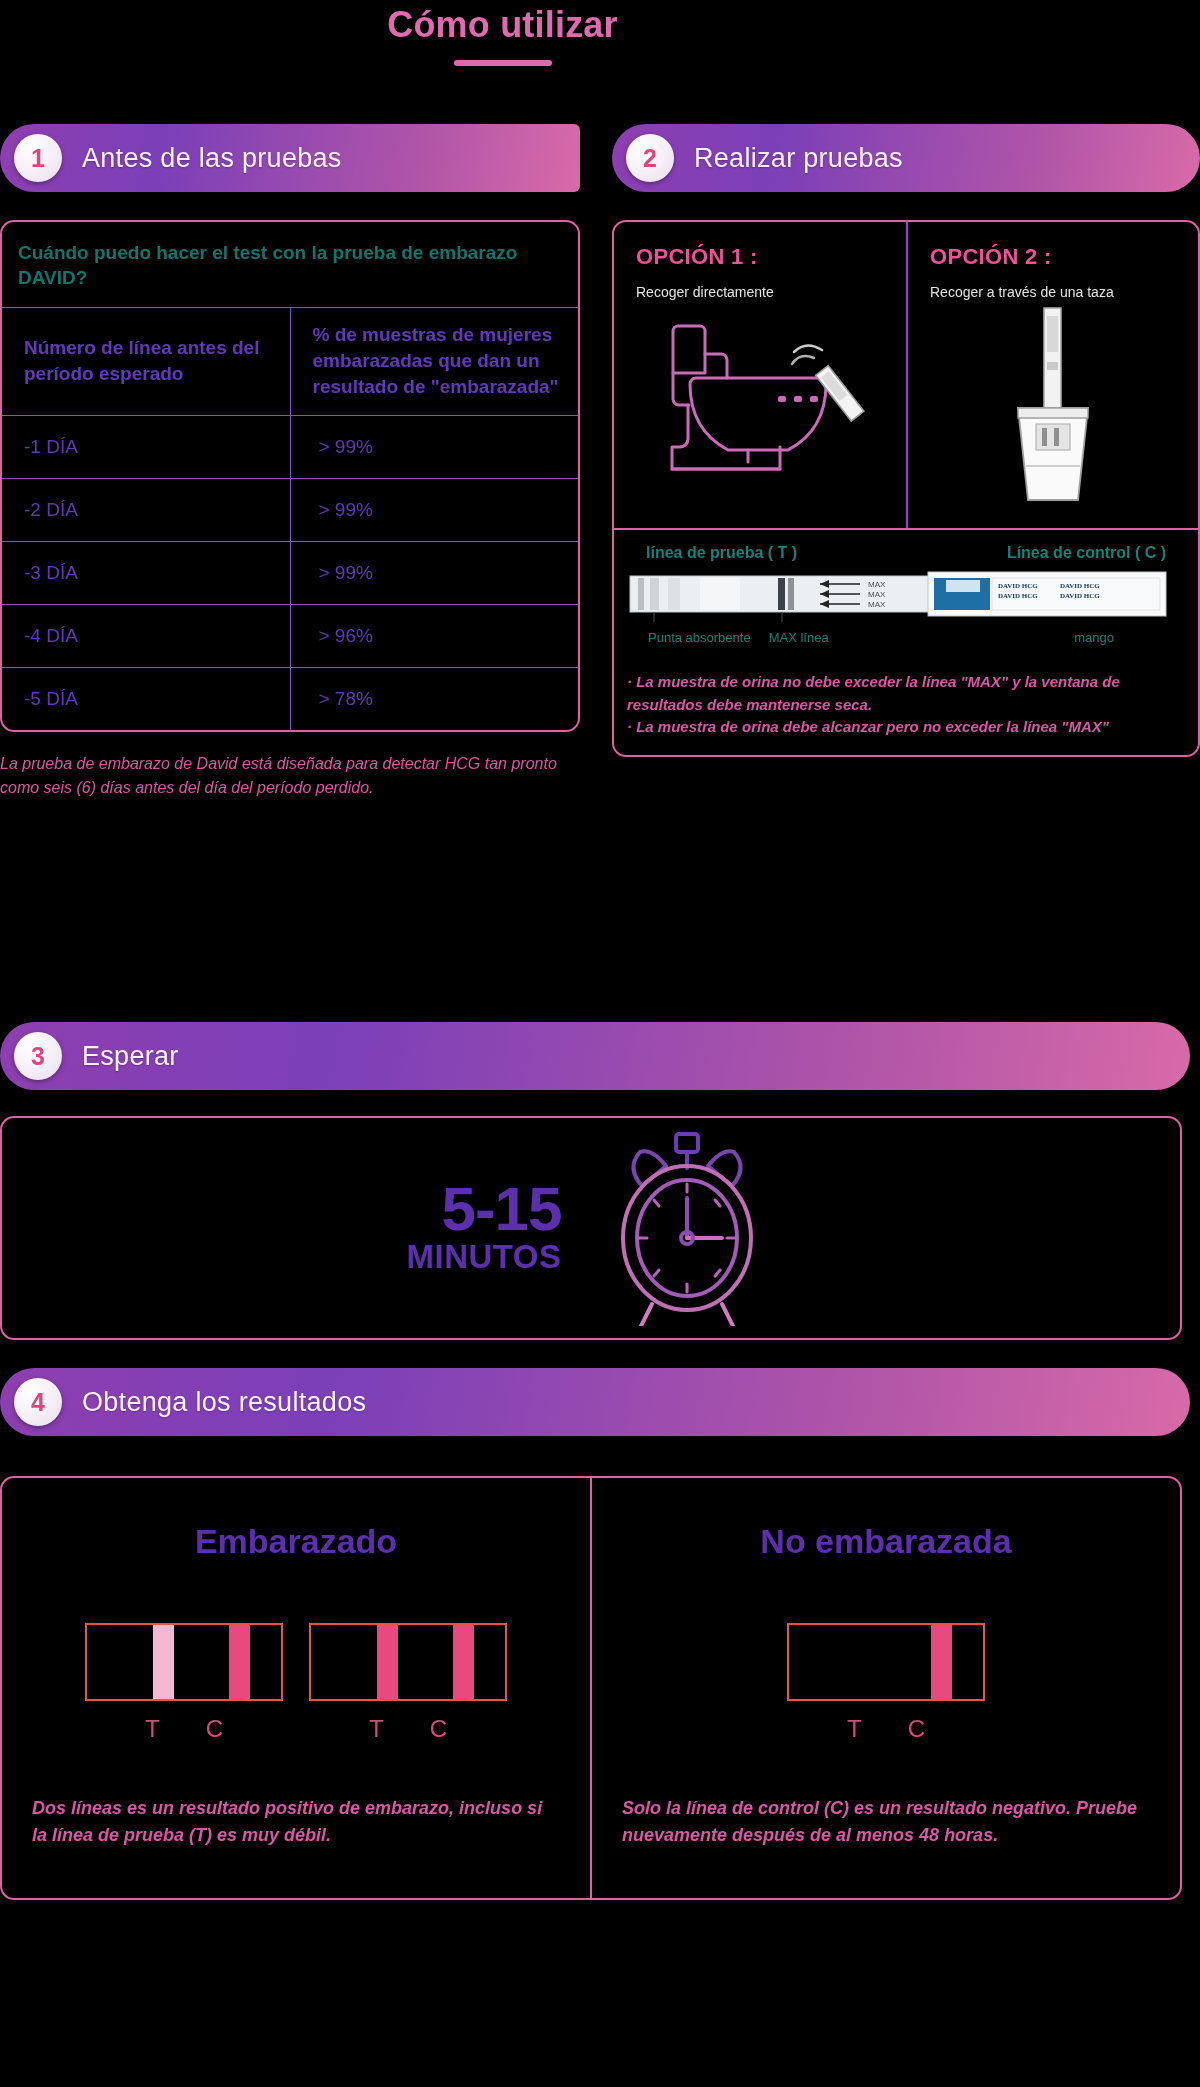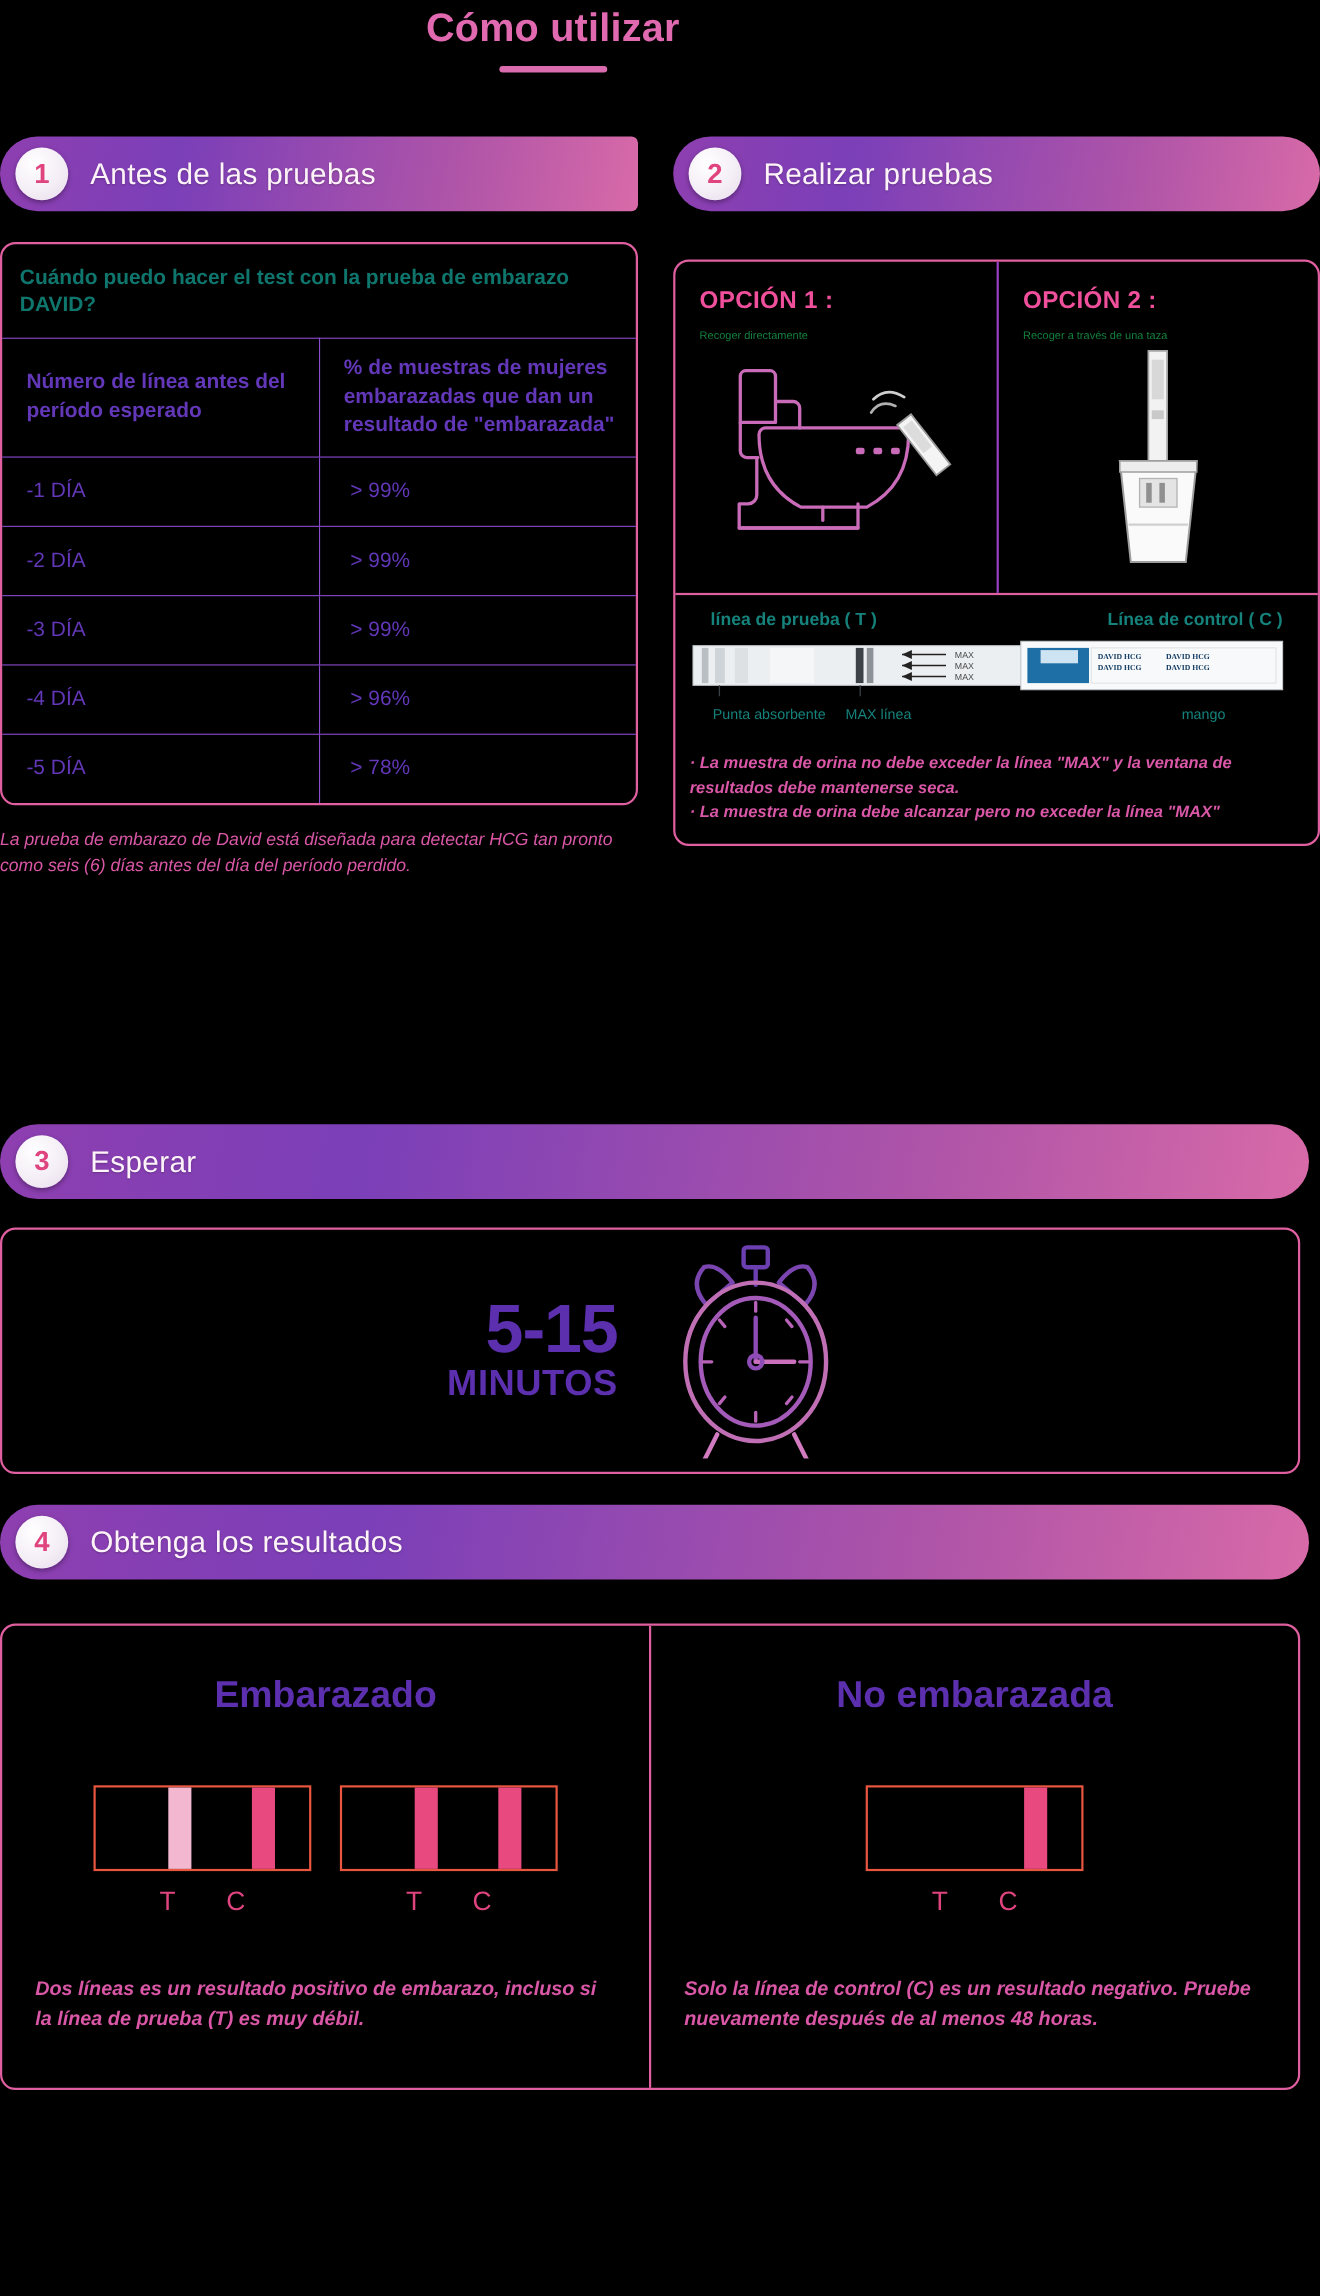--- a/index.html
+++ b/index.html
@@ -64,21 +64,21 @@
   .footnote {
     margin-top:20px; color:#d957a6; font-size:16px; font-style:italic;
     font-weight:400; line-height:1.46; padding-right:10px;
   }
 
   
   .opt-grid { display:flex; border-bottom:2px solid #e05fa0; }
   .opt { flex:1; padding:22px 20px 10px 22px; position:relative; }
   .opt + .opt { border-left:2px solid #9b3fc4; }
   .opt-title { color:#ef4f9b; font-size:22px; font-weight:700; letter-spacing:.3px; }
-  .opt-sub { color:#15803d; font-size:10px; margin-top:14px; }
+  .opt-sub { color:#e5e5e5; font-size:14px; margin-top:14px; }
   .opt-art { height:218px; display:flex; align-items:center; justify-content:center; }
 
   
   .strip-zone { padding:14px 14px 12px; }
   .strip-heads { display:flex; justify-content:space-between; padding:0 18px; }
   .strip-head { color:#15827c; font-size:16px; font-weight:700; }
   .strip-img { margin:4px auto 0; }
   .strip-feet { display:flex; gap:10px; padding:2px 16px 0; font-size:13px; color:#15827c; }
   .strip-feet .f1 { margin-left:4px; }
   .strip-feet .f2 { margin-left:8px; }
@@ -189,21 +189,21 @@
 
       <div class="footnote">La prueba de embarazo de David está diseñada para detectar HCG tan pronto como seis (6) días antes del día del período perdido.</div>
     </div>
 
     <div class="col-right">
       <div class="pill" style="width:588px;">
         <div class="pill-num">2</div>
         <div class="pill-label">Realizar pruebas</div>
       </div>
 
-      <div class="card" style="margin-top:44px;">
+      <div class="card" style="margin-top:28px;">
 
         <div class="opt-grid">
 
           <div class="opt">
             <div class="opt-title">OPCIÓN 1 :</div>
             <div class="opt-sub">Recoger directamente</div>
             <div class="opt-art">
               <svg width="250" height="190" viewBox="0 0 250 190">
                 <g fill="none" stroke="#c96bb8" stroke-width="3" stroke-linecap="round" stroke-linejoin="round">
                   <path d="M42 12 h22 a5 5 0 0 1 5 5 v42 h-32 v-42 a5 5 0 0 1 5 -5 z"></path>

